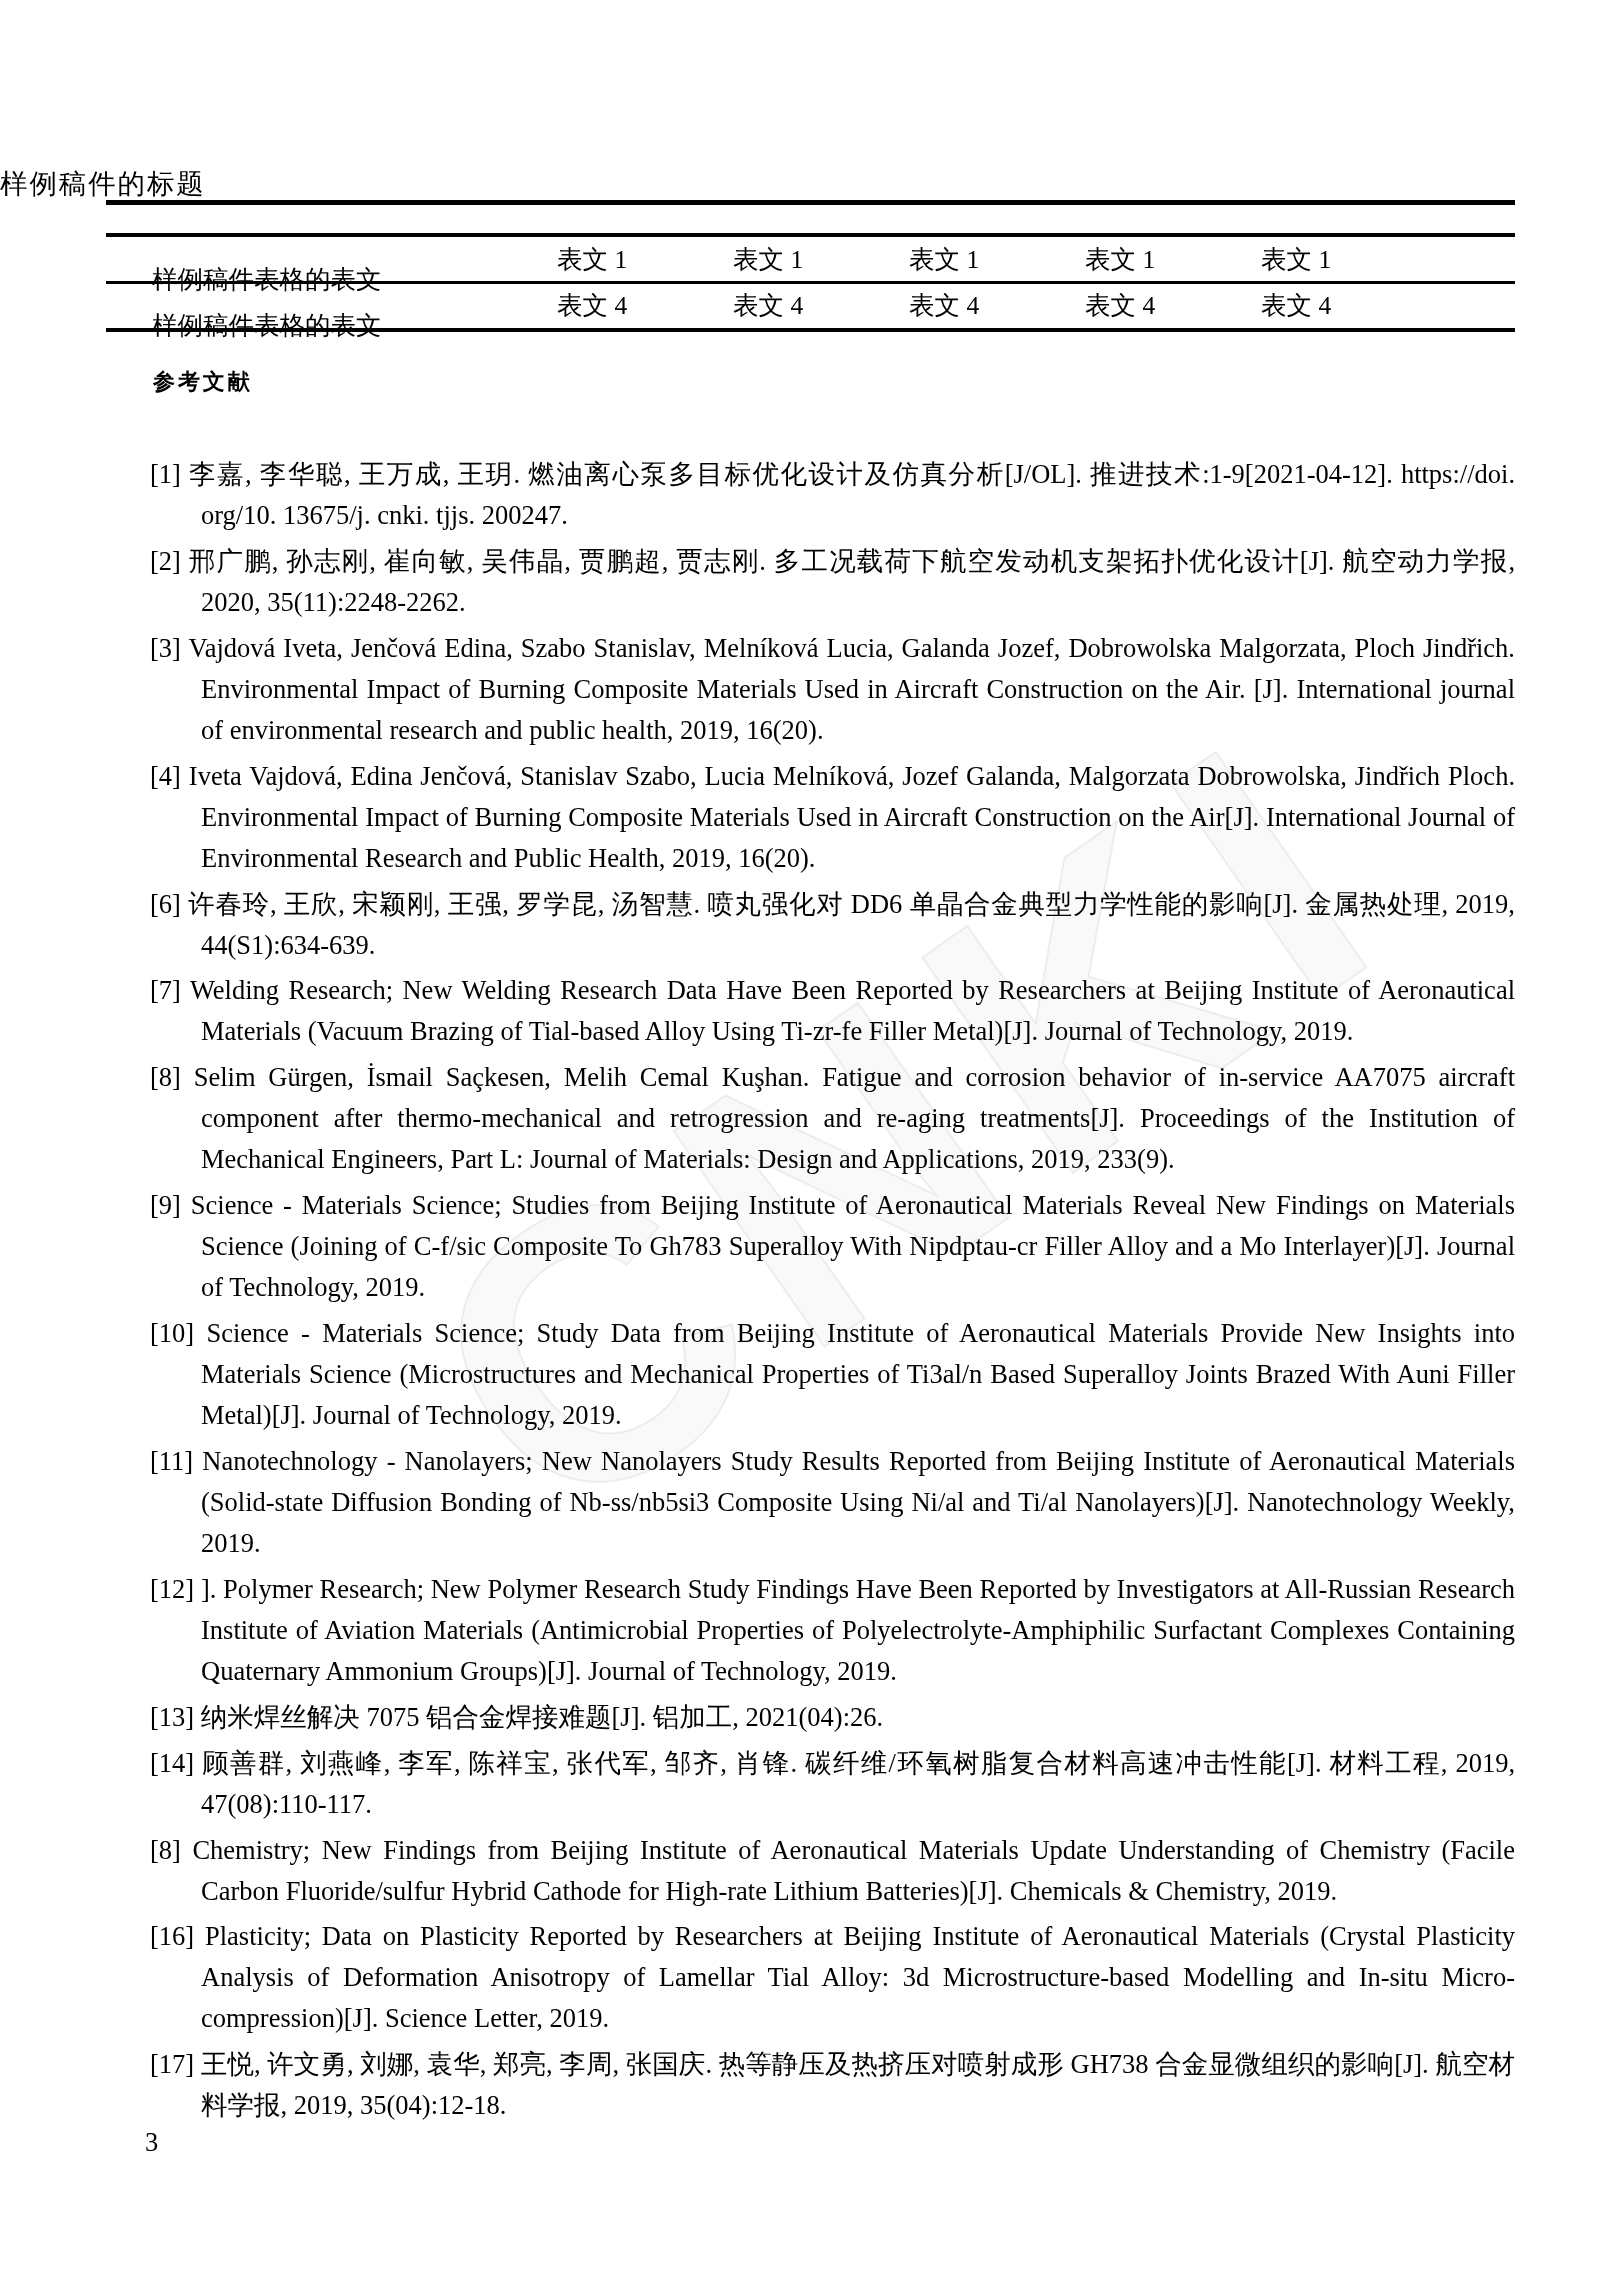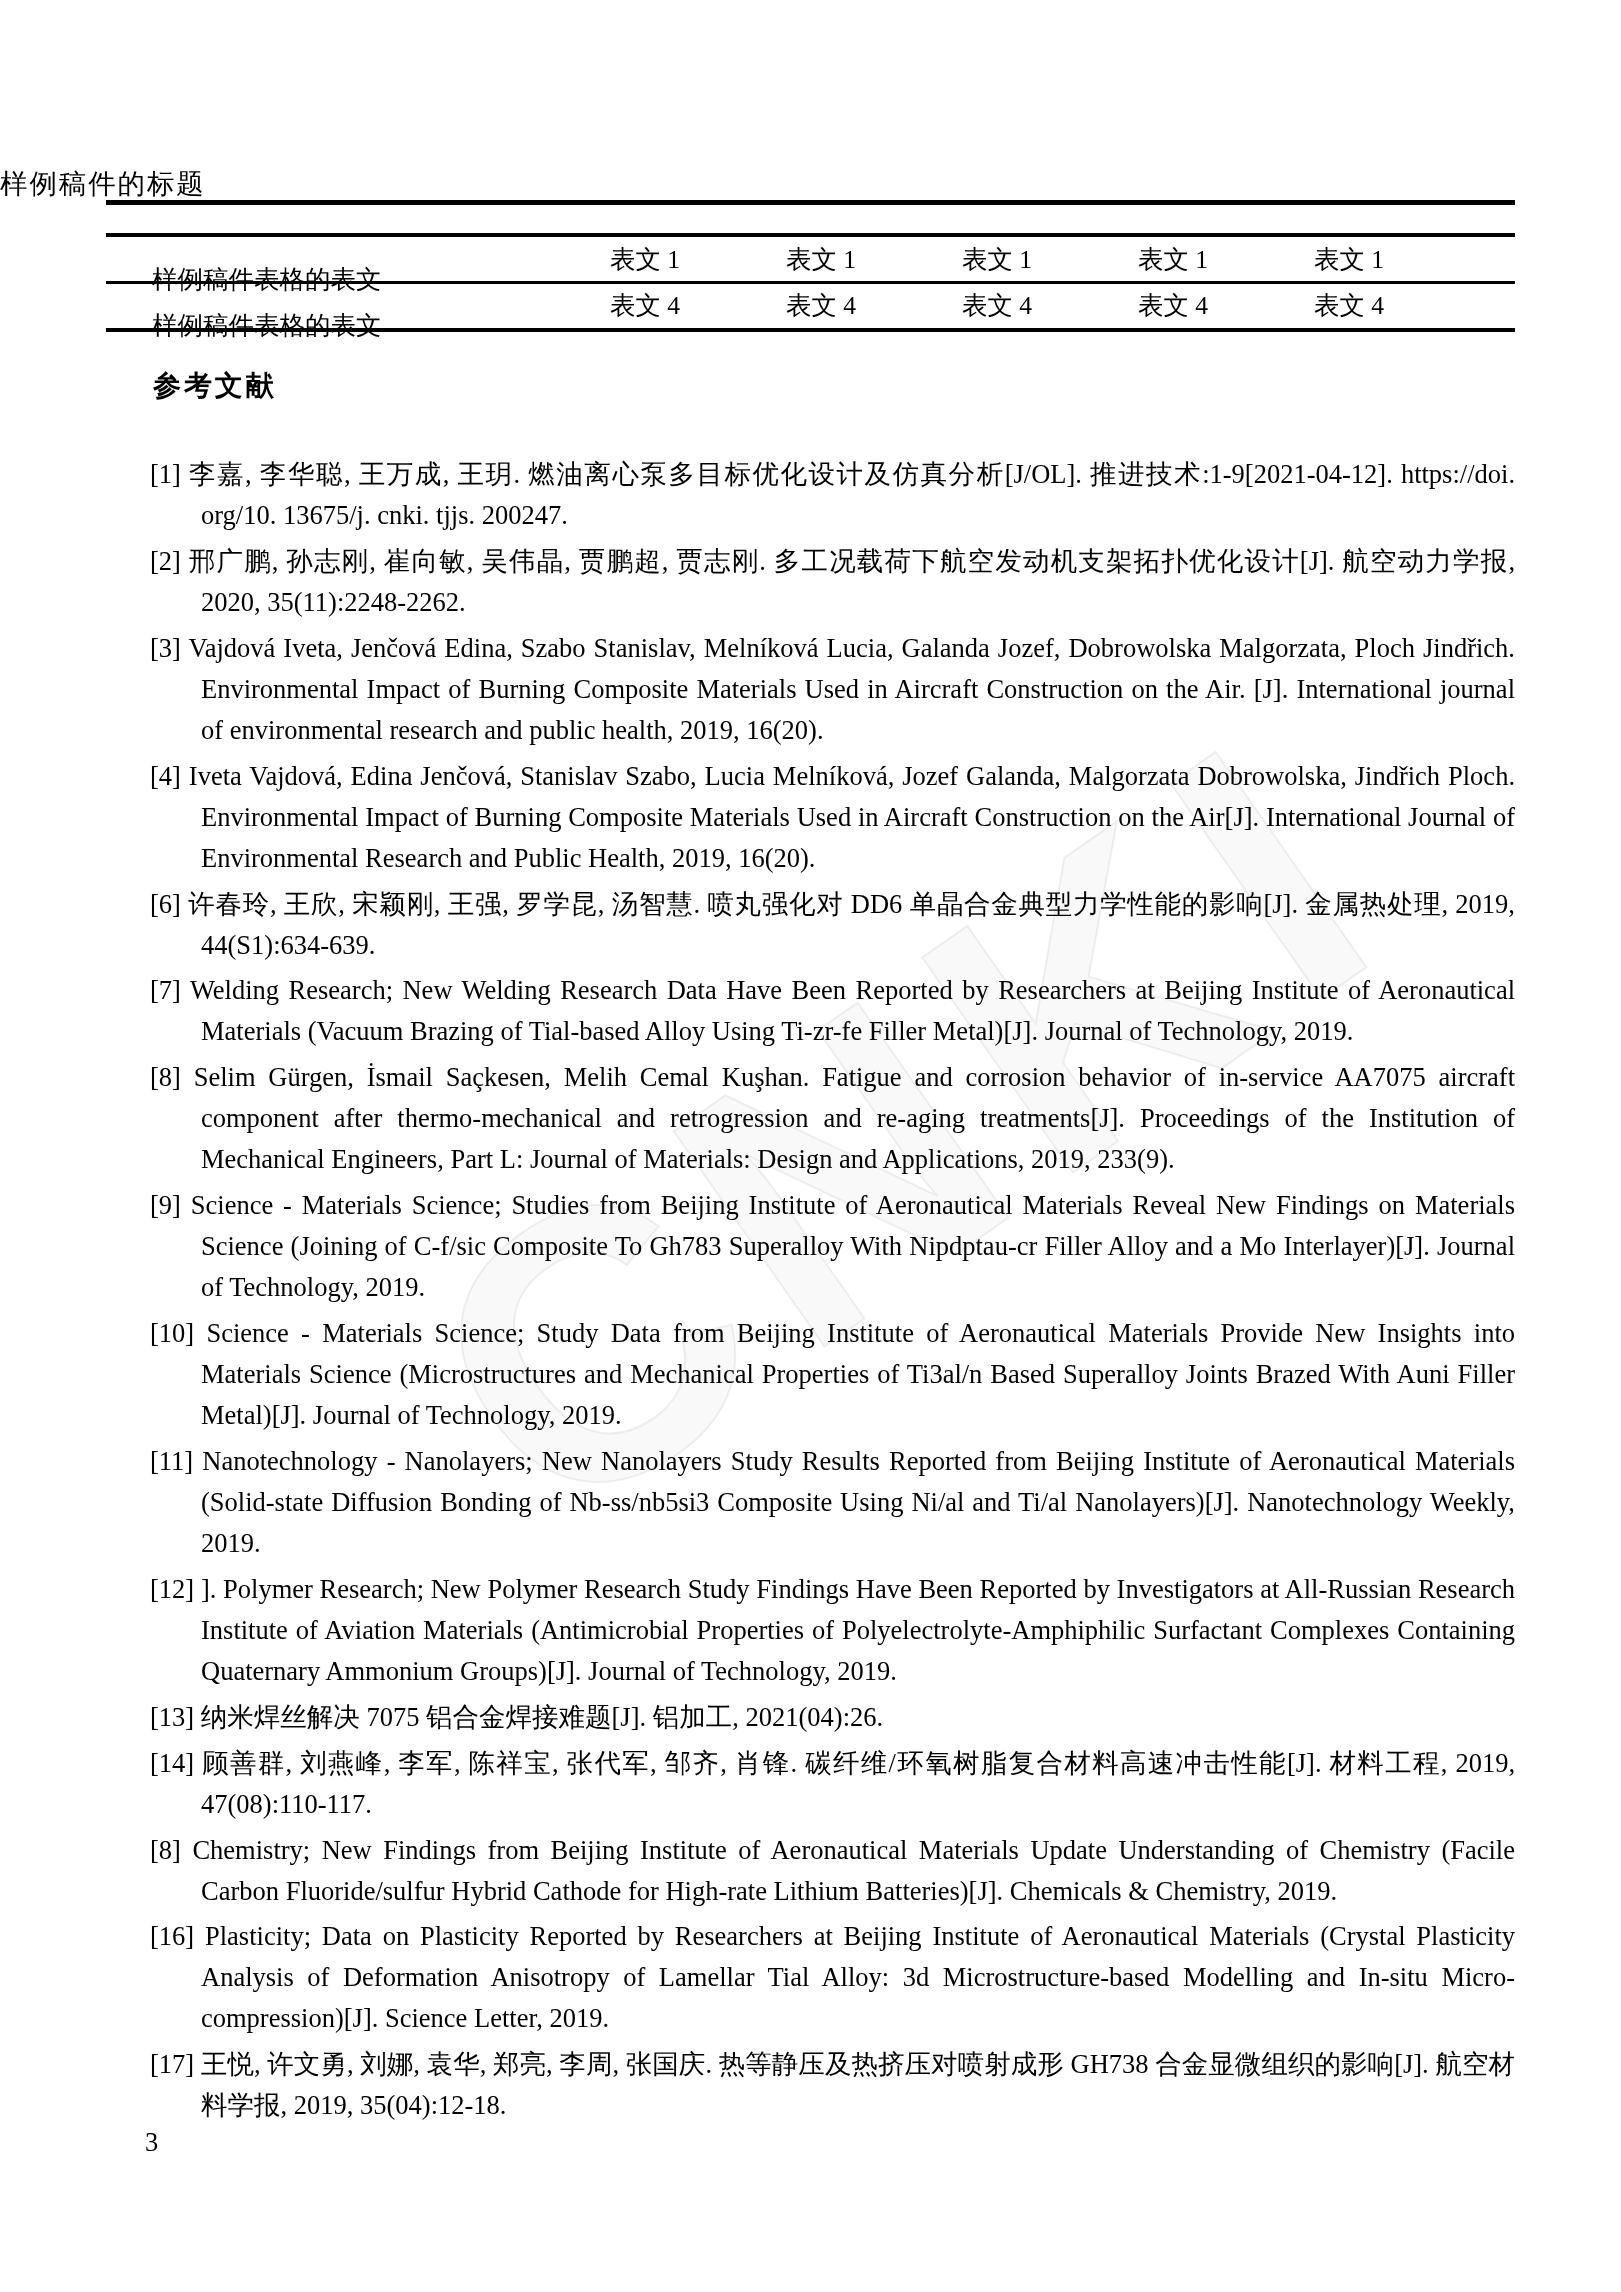--- a/index.html
+++ b/index.html
@@ -43,27 +43,27 @@
 
   .sample-table {
     position:absolute; left:106px; top:233px; width:1409px;
     border-top:4.9px solid #000;
     border-bottom:4.9px solid #000;
     font-size:25.5px;
   }
   .table-row { display:flex; align-items:center; height:44px; }
   .table-sep { height:2.9px; background:#000; }
   .row-label { width:451px; padding-left:46px; box-sizing:border-box;margin-top:40px; }
-  .cellx { width:176px; text-align:center; }
+  .cellx { width:176px; text-align:left; }
 
   .refs-heading {
     position:absolute; left:153px; top:367px;
     font-family:"Liberation Sans","DejaVu Sans",sans-serif;
     font-weight:bold;
-    font-size:28px;
+    font-size:22px;
     letter-spacing:2.9px;
   }
 
   .refs {
     position:absolute; left:150px; top:454px; width:1365px;
     font-size:26.5px;
     line-height:41px;
     text-align:justify;
   }
   .ref {

